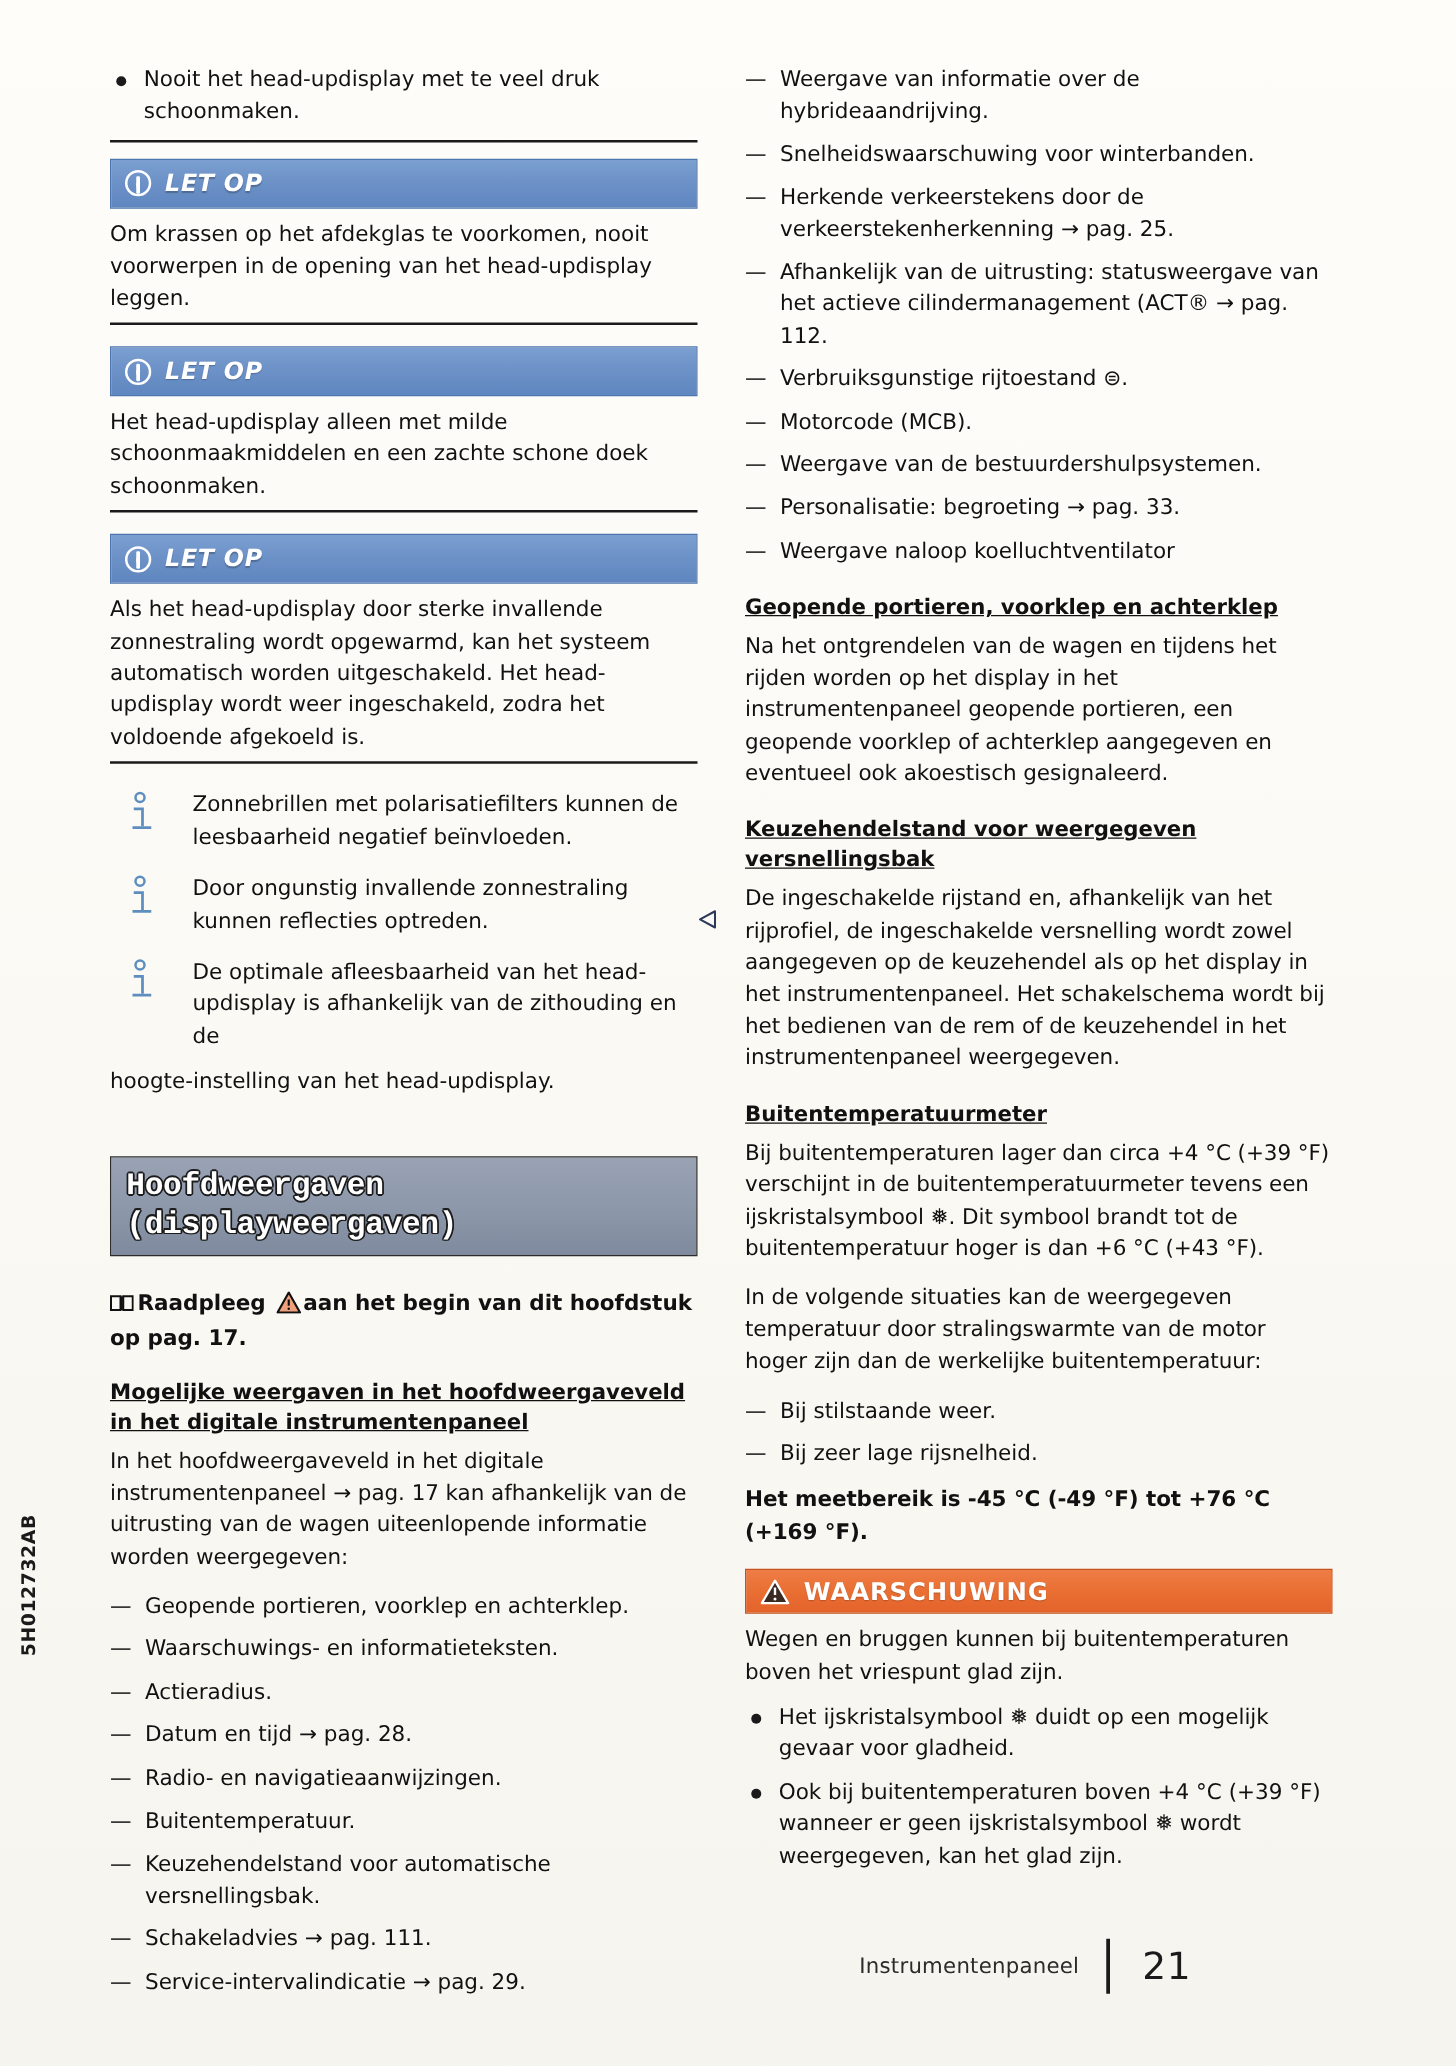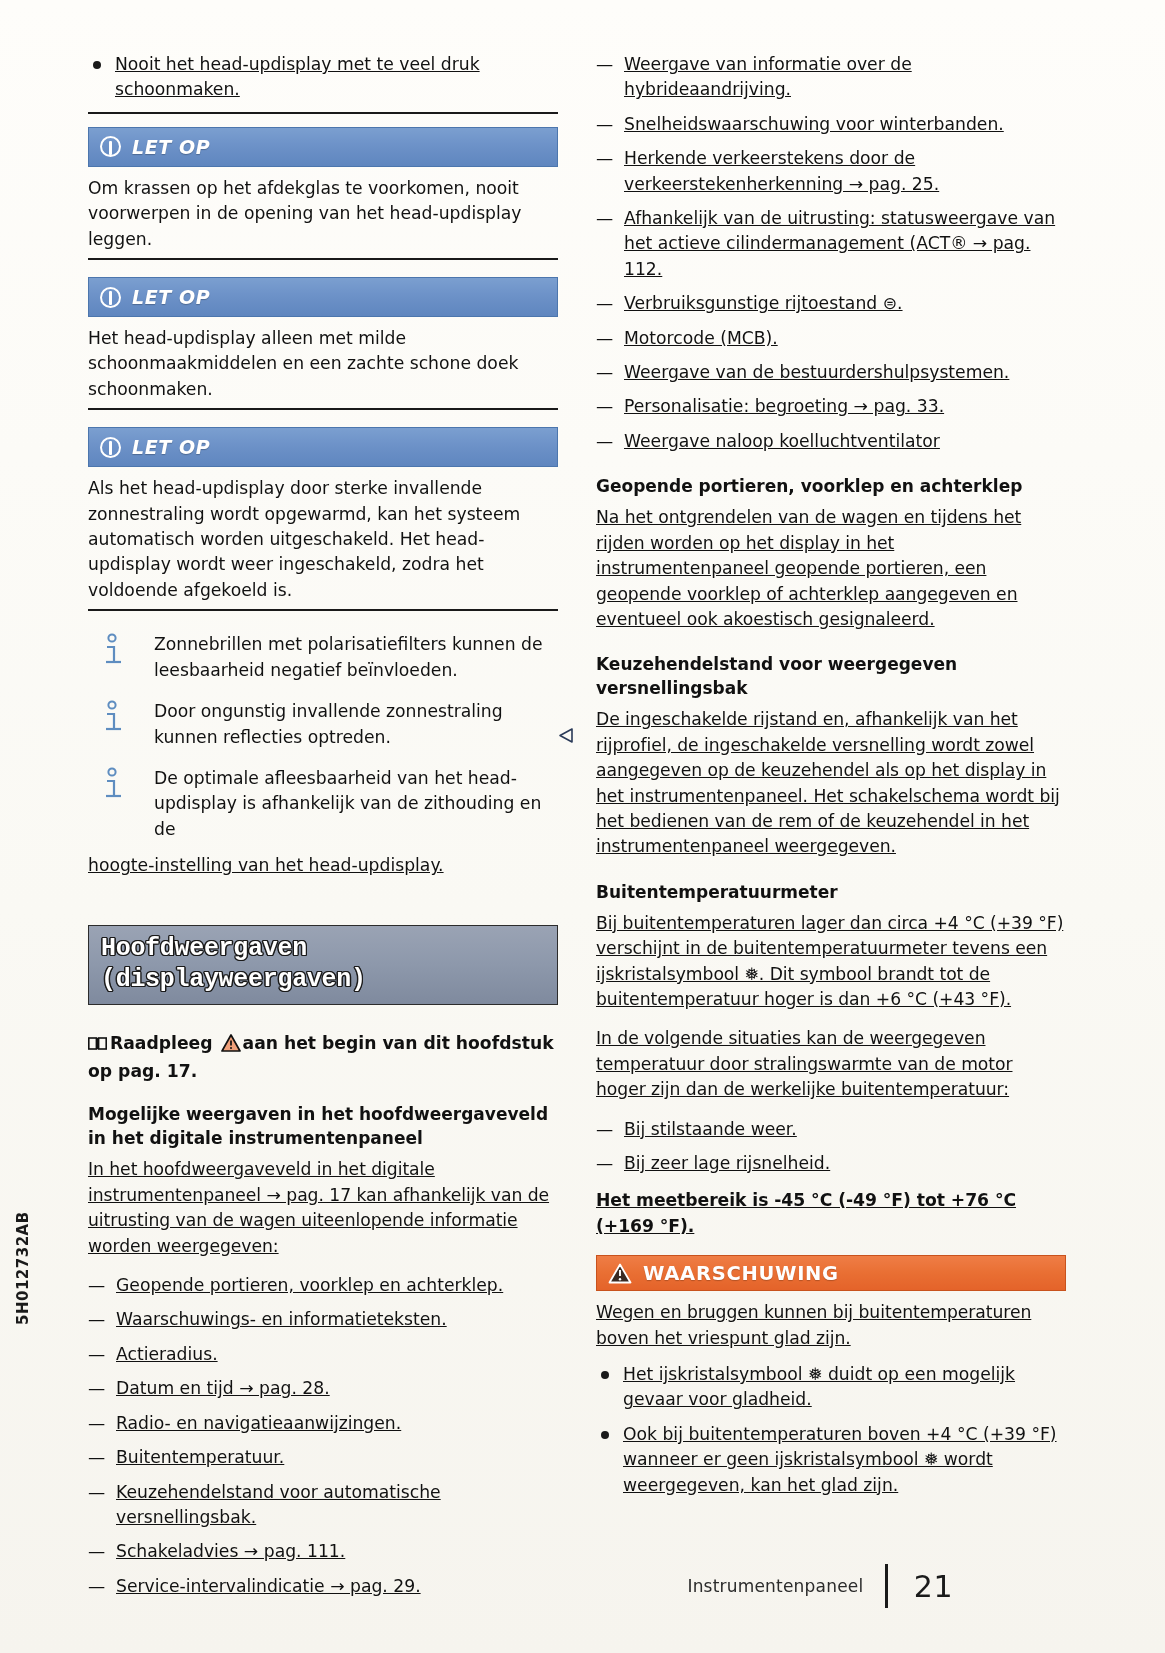--- a/index.html
+++ b/index.html
@@ -44,33 +44,33 @@
     width: 470px;
   }
   .col-left { left: 88px; }
   .col-right { left: 596px; }
 
   
   p, li, div.txt {
     font-size: 17.2px;
     line-height: 25.5px;
     margin: 0;
-    text-decoration: underline;
   }
   .body-text {
     font-size: 17.2px;
     line-height: 25.4px;
     margin: 0 0 14px 0;
     letter-spacing: -0.05px;
   }
   .sub-head {
     font-size: 17px;
     line-height: 24px;
     font-weight: 700;
     margin: 20px 0 7px 0;
+    text-decoration: underline;
   }
   
   .dash-list { list-style: none; margin: 0 0 12px 0; padding: 0; }
   .dash-list li {
     position: relative;
     padding-left: 28px;
     margin-bottom: 9px;
     font-size: 17.2px;
     line-height: 25.4px;
   }
@@ -228,21 +228,21 @@
     top: 727px;
     font-size: 18px;
     color: #2a3a58;
     line-height: 1;
   }
 
   
   .footer {
     position: absolute;
     left: 0;
-    bottom: 45px;
+    bottom: 58px;
     width: 1031px;
     display: flex;
     justify-content: flex-end;
     align-items: center;
     padding-right: 78px;
     gap: 0;
   }
   .footer-chapter {
     font-size: 17px;
     color: #2b2b2b;

